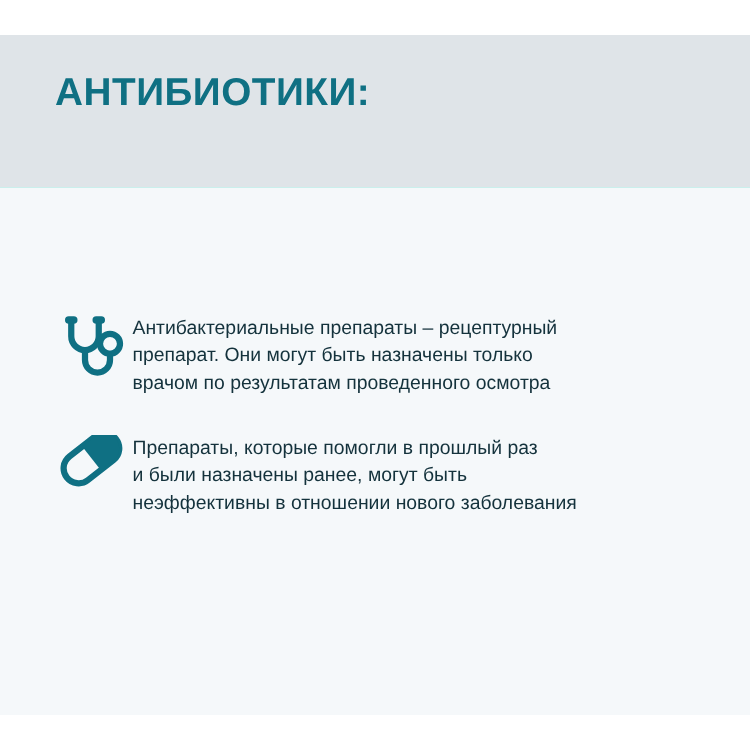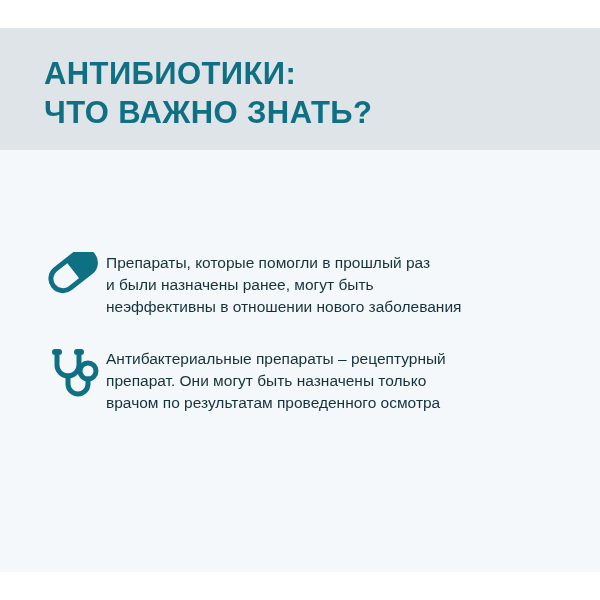--- a/index.html
+++ b/index.html
@@ -105,54 +105,53 @@
 </head>
 <body>
 
 <div class="poster">
 
   <div class="top-margin"></div>
 
   <div class="header">
     <h1>
       <span class="line1">АНТИБИОТИКИ:</span>
-      <span class="line2">ЧТО ВАЖНО ЗНАТЬ?</span>
     </h1>
   </div>
 
   <div class="content">
     <div class="items">
-
-      <div class="item">
-        <div class="icon-wrap">
-          <svg width="54" height="42" viewBox="0 0 54 42" fill="none" xmlns="http://www.w3.org/2000/svg">
-            <g transform="rotate(-38 27 21)">
-              <rect x="2" y="6" width="50" height="24" rx="12" stroke="#0f7083" stroke-width="5" fill="none"></rect>
-              <path d="M27 6 h13 a12 12 0 0 1 0 24 H27 z" fill="#0f7083"></path>
-            </g>
-          </svg>
-        </div>
-        <div class="item-text">Препараты, которые помогли в прошлый раз
-и были назначены ранее, могут быть
-неэффективны в отношении нового заболевания</div>
-      </div>
 
       <div class="item">
         <div class="icon-wrap">
           <svg width="52" height="54" viewBox="0 0 52 54" fill="none" xmlns="http://www.w3.org/2000/svg">
             <path d="M8 4 v13 a11 11 0 0 0 22 0 V4" stroke="#0f7083" stroke-width="5" stroke-linecap="round" fill="none"></path>
             <rect x="3" y="1" width="10" height="6" rx="3" fill="#0f7083"></rect>
             <rect x="25" y="1" width="10" height="6" rx="3" fill="#0f7083"></rect>
             <path d="M19 28 v8 a10 10 0 0 0 20 0 v-5" stroke="#0f7083" stroke-width="5" stroke-linecap="round" fill="none"></path>
             <circle cx="39" cy="23" r="8" stroke="#0f7083" stroke-width="5" fill="none"></circle>
           </svg>
         </div>
         <div class="item-text">Антибактериальные препараты – рецептурный
 препарат. Они могут быть назначены только
 врачом по результатам проведенного осмотра</div>
       </div>
 
+      <div class="item">
+        <div class="icon-wrap">
+          <svg width="54" height="42" viewBox="0 0 54 42" fill="none" xmlns="http://www.w3.org/2000/svg">
+            <g transform="rotate(-38 27 21)">
+              <rect x="2" y="6" width="50" height="24" rx="12" stroke="#0f7083" stroke-width="5" fill="none"></rect>
+              <path d="M27 6 h13 a12 12 0 0 1 0 24 H27 z" fill="#0f7083"></path>
+            </g>
+          </svg>
+        </div>
+        <div class="item-text">Препараты, которые помогли в прошлый раз
+и были назначены ранее, могут быть
+неэффективны в отношении нового заболевания</div>
+      </div>
+
 
     </div>
   </div>
 
   <div class="bottom-margin"></div>
 </div>
 
 </body></html>

